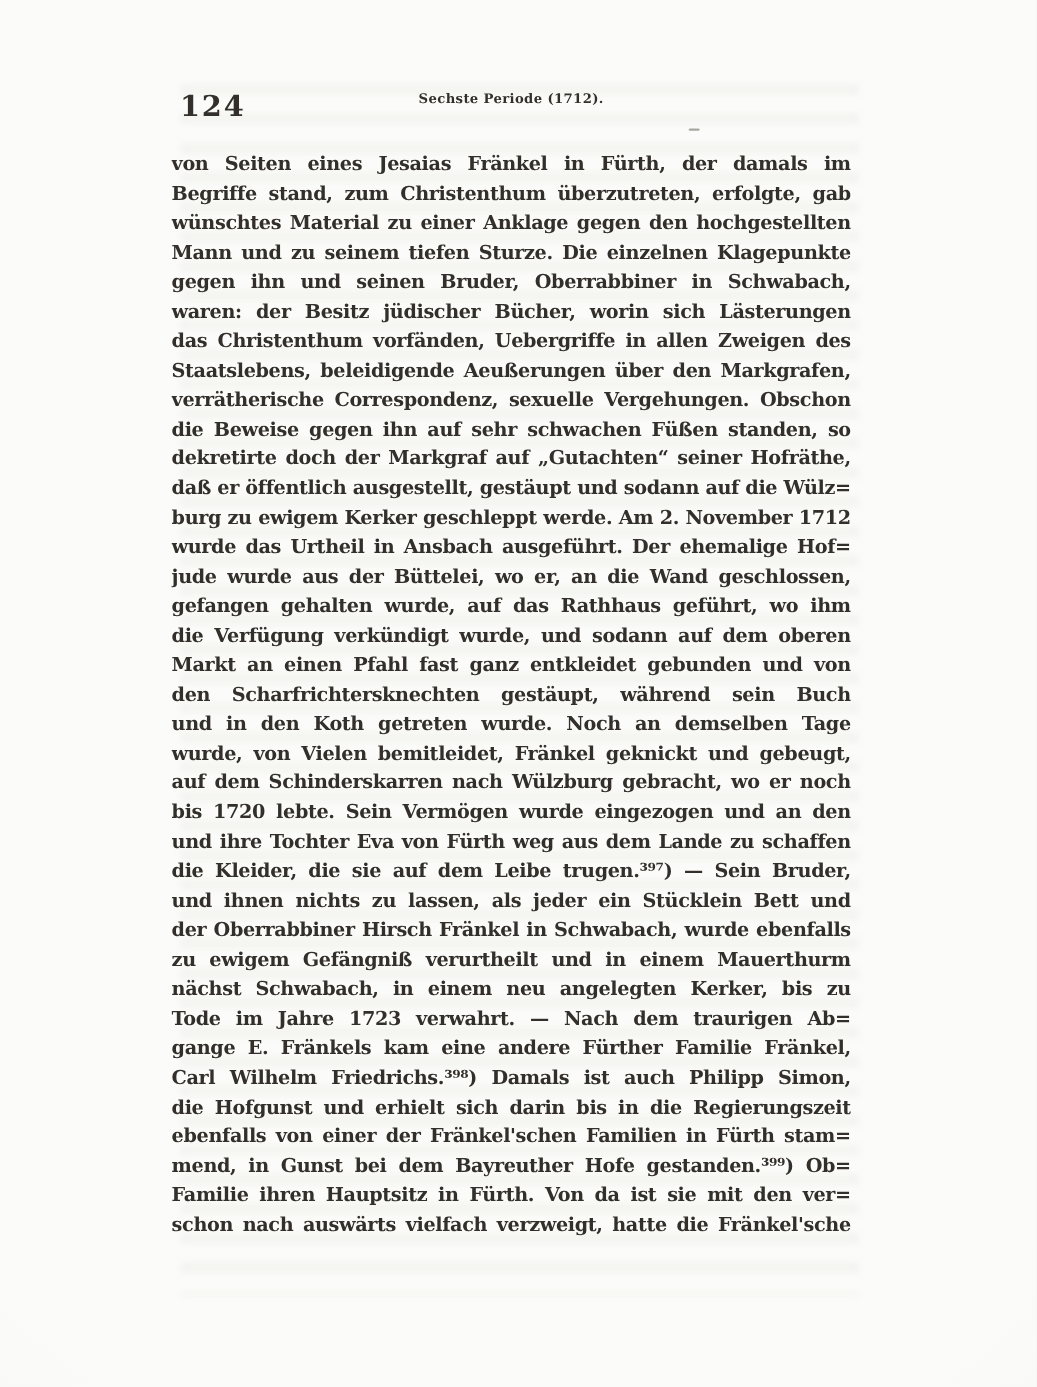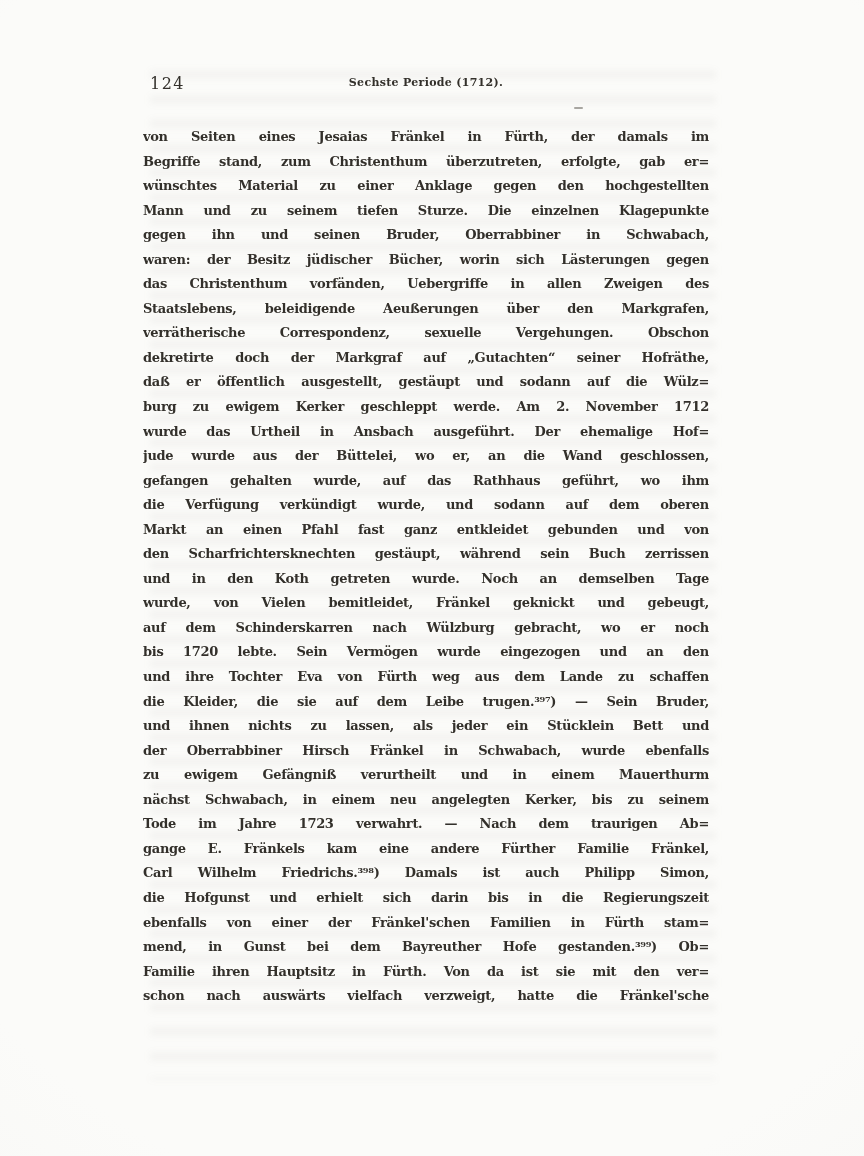--- a/index.html
+++ b/index.html
@@ -39,22 +39,22 @@
     position: absolute;
     top: 74px;
     left: 143px;
     width: 566px;
     height: 24px;
   }
   .pagenum {
     position: absolute;
     left: 7px;
     top: 0;
-    font-size: 16px;
-    font-weight: normal;
+    font-size: 24px;
+    font-weight: bold;
     letter-spacing: 1.5px;
   }
   .headtitle {
     position: absolute;
     left: 0;
     right: 0;
     top: 2px;
     text-align: center;
     font-size: 11px;
     font-weight: bold;
@@ -69,21 +69,21 @@
     border-radius: 1px;
     background: rgba(100, 96, 90, 0.55);
   }
   .textblock {
     position: absolute;
     left: 143px;
     top: 125px;
     width: 566px;
   }
   .line {
-    font-size: 13px;
+    font-size: 16px;
     font-weight: bold;
     letter-spacing: -0.3px;
     line-height: 24.55px;
     height: 24.55px;
     text-align: justify;
     text-align-last: justify;
     overflow: hidden;
   }
 </style>
 </head>
@@ -103,20 +103,21 @@
   <div class="textblock">
       <div class="line">von Seiten eines Jesaias Fränkel in Fürth, der damals im</div>
       <div class="line">Begriffe stand, zum Christenthum überzutreten, erfolgte, gab er=</div>
       <div class="line">wünschtes Material zu einer Anklage gegen den hochgestellten</div>
       <div class="line">Mann und zu seinem tiefen Sturze. Die einzelnen Klagepunkte</div>
       <div class="line">gegen ihn und seinen Bruder, Oberrabbiner in Schwabach,</div>
       <div class="line">waren: der Besitz jüdischer Bücher, worin sich Lästerungen gegen</div>
       <div class="line">das Christenthum vorfänden, Uebergriffe in allen Zweigen des</div>
       <div class="line">Staatslebens, beleidigende Aeußerungen über den Markgrafen,</div>
       <div class="line">verrätherische Correspondenz, sexuelle Vergehungen.  Obschon</div>
+      <div class="line">die Beweise gegen ihn auf sehr schwachen Füßen standen, so</div>
       <div class="line">dekretirte doch der Markgraf auf „Gutachten“ seiner Hofräthe,</div>
       <div class="line">daß er öffentlich ausgestellt, gestäupt und sodann auf die Wülz=</div>
       <div class="line">burg zu ewigem Kerker geschleppt werde.  Am 2. November 1712</div>
       <div class="line">wurde das Urtheil in Ansbach ausgeführt.  Der ehemalige Hof=</div>
       <div class="line">jude wurde aus der Büttelei, wo er, an die Wand geschlossen,</div>
       <div class="line">gefangen gehalten wurde, auf das Rathhaus geführt, wo ihm</div>
       <div class="line">die Verfügung verkündigt wurde, und sodann auf dem oberen</div>
       <div class="line">Markt an einen Pfahl fast ganz entkleidet gebunden und von</div>
       <div class="line">den Scharfrichtersknechten gestäupt, während sein Buch zerrissen</div>
       <div class="line">und in den Koth getreten wurde.  Noch an demselben Tage</div>

